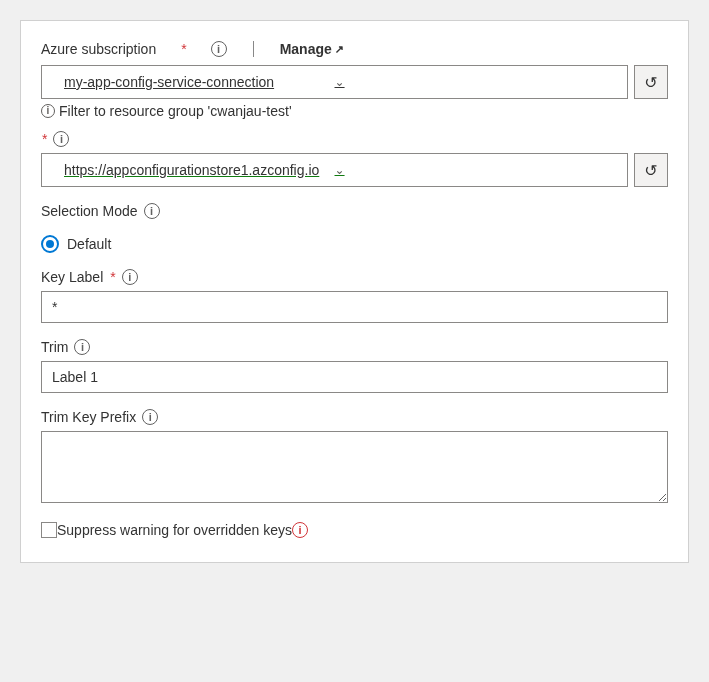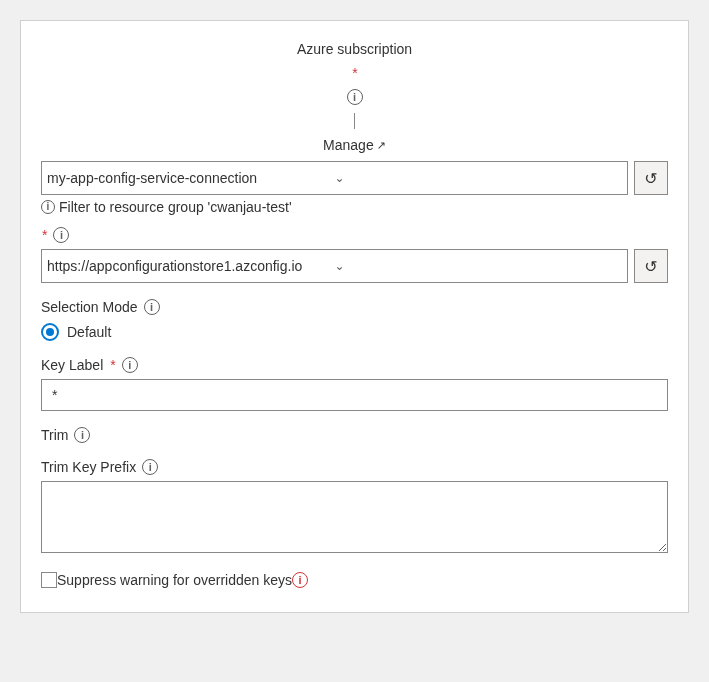--- a/index.html
+++ b/index.html
@@ -59,57 +59,58 @@
       flex-shrink: 0;
       line-height: 1;
     }
 
     .manage-link {
       color: #0078d4;
       text-decoration: none;
       display: inline-flex;
       align-items: center;
       gap: 3px;
+      font-weight: bold;
     }
 
     .external-icon {
       font-size: 11px;
     }
 
     .header-row {
       display: flex;
       align-items: center;
-      gap: 8px;
+      gap: 24px;
       margin-bottom: 8px;
-      flex-direction: column;
     }
 
     .divider {
       width: 1px;
       height: 16px;
       background: #888;
       margin: 0 2px;
     }
 
     .dropdown-wrapper {
       display: flex;
       gap: 6px;
       align-items: center;
     }
 
     .dropdown-select {
       flex: 1;
       border: 1px solid #8a8886;
-      padding: 6px 5px;
+      padding: 6px 22px;
       background: #fff;
       display: flex;
       align-items: center;
       justify-content: flex-end;
       cursor: pointer;
       min-height: 34px;
+      text-decoration: underline;
     }
 
     .dropdown-select.green-text {
       color: #107c10;
     }
 
     .dropdown-select span {
       flex: 1;
     }
 
@@ -150,21 +151,21 @@
       height: 14px;
       font-size: 10px;
       border-color: #605e5c;
       color: #605e5c;
     }
 
     .radio-group {
       display: flex;
       gap: 25px;
       align-items: center;
-      margin-top: 8px;
+      margin-top: 16px;
     }
 
     .radio-option {
       display: flex;
       align-items: center;
       gap: 8px;
       cursor: pointer;
     }
 
     .radio-outer {
@@ -313,20 +314,21 @@
       <span class="info-icon">i</span>
     </div>
     <input type="text" class="text-input" value="*" style="">
   </div>
 
   <div class="field-group">
     <div class="field-label">
       <span>Trim</span>
       <span class="info-icon">i</span>
     </div>
+    <input type="text" class="text-input" value="Label 1" style="">
   </div>
 
   <div class="field-group">
     <div class="field-label">
       <span>Trim Key Prefix</span>
       <span class="info-icon">i</span>
     </div>
     <textarea class="textarea-input" style=""></textarea>
   </div>
 

